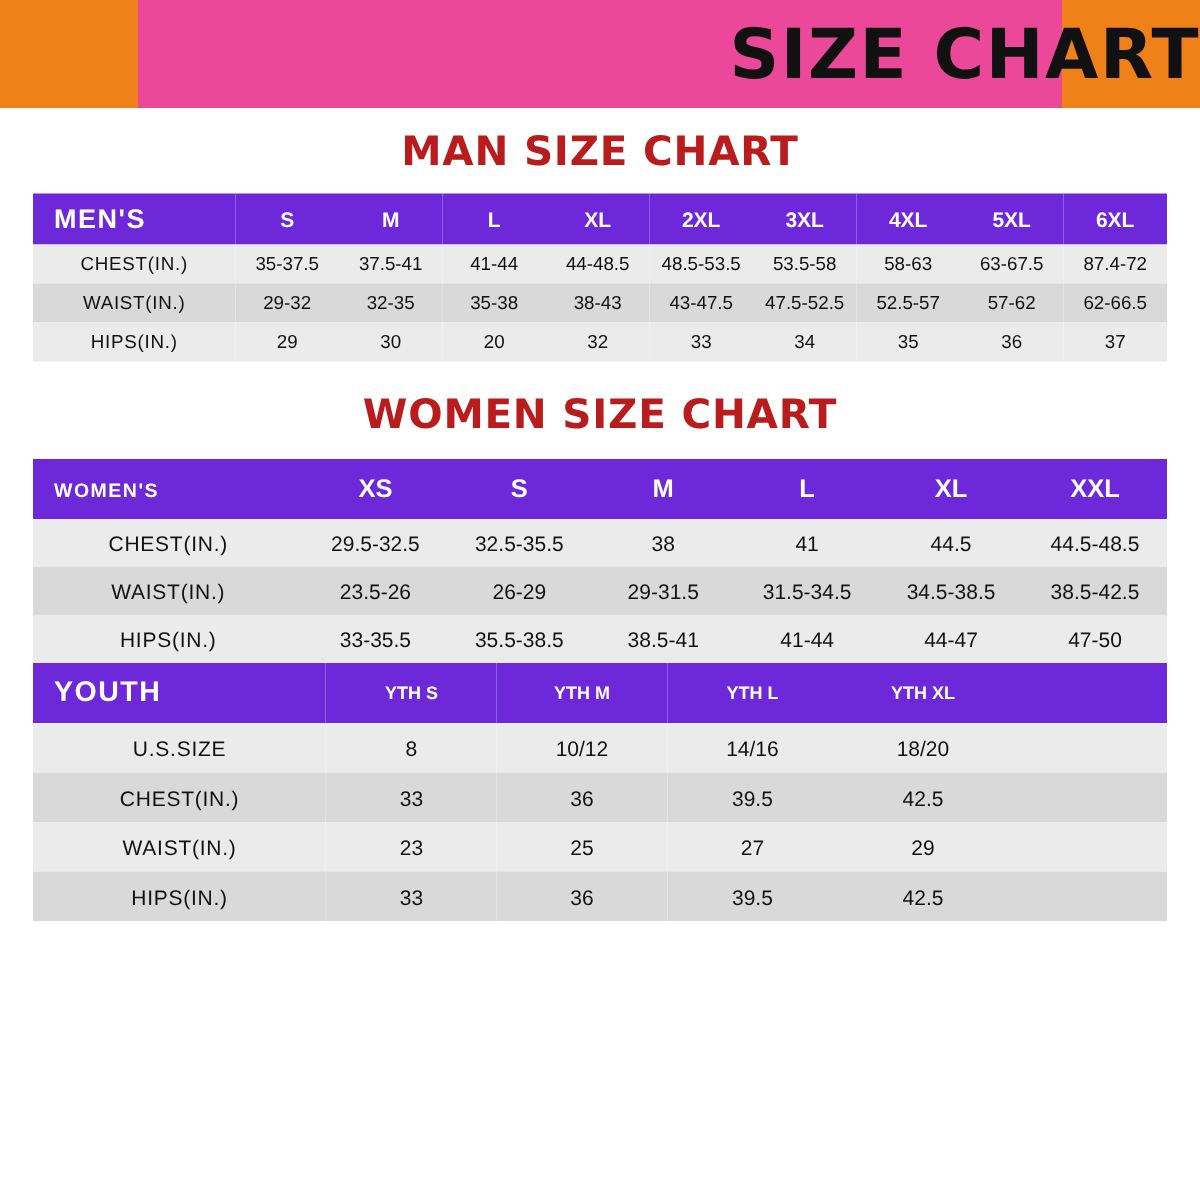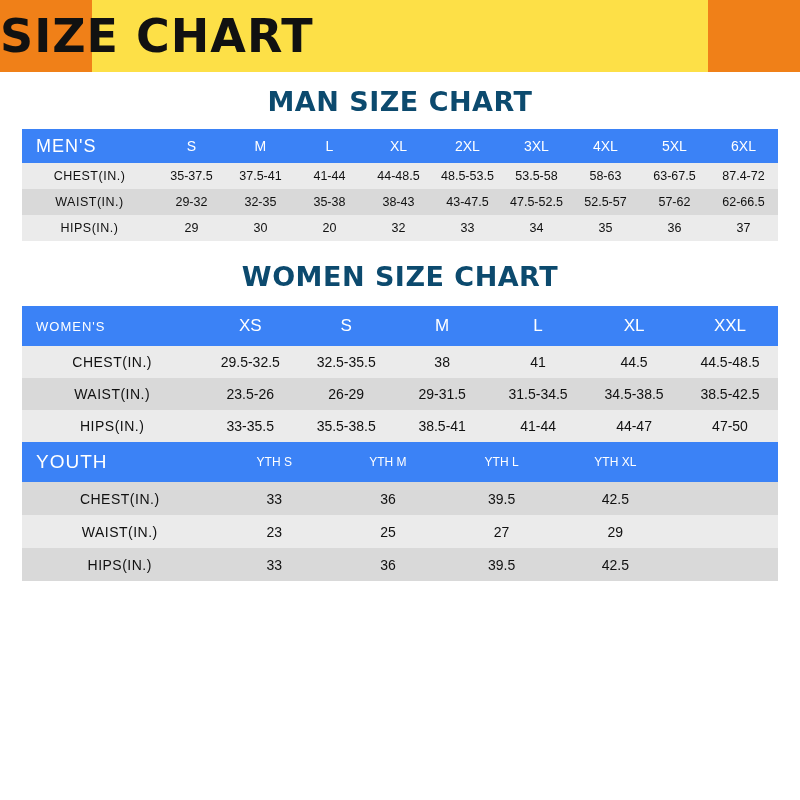--- a/index.html
+++ b/index.html
@@ -19,24 +19,24 @@
     height: 800px;
     background: #ffffff;
     box-sizing: border-box;
     display: flex;
     flex-direction: column;
   }
   
   .banner {
     position: relative;
     height: 72px;
-    background: #fde047;
+    background: #ec4899;
     display: flex;
     align-items: center;
-    justify-content: flex-start;
+    justify-content: flex-end;
     flex: 0 0 auto;
   }
   .banner-left, .banner-right {
     position: absolute;
     top: 0;
     height: 72px;
     width: 92px;
     background: #f08018;
   }
   .banner-left { left: 0; }
@@ -54,42 +54,42 @@
   
   .content {
     padding: 0 22px;
     flex: 1 1 auto;
   }
   .section-title {
     text-align: center;
     font-family: "DejaVu Sans", sans-serif;
     font-weight: bold;
     font-size: 27px;
-    color: #0c4a6e;
+    color: #b91c1c;
     letter-spacing: 0.5px;
   }
   .s-title-man { margin: 14px 0 12px; }
   .s-title-women { margin: 20px 0 14px; }
   .s-title-youth { margin: 22px 0 14px; }
 
   table.chart {
     width: 100%;
     border-collapse: collapse;
     table-layout: fixed;
   }
   table.chart th, table.chart td {
     text-align: center;
     font-family: "Liberation Sans", sans-serif;
     color: #111111;
     padding: 0;
   }
   table.chart thead th {
-    background: #3b82f6;
+    background: #6d28d9;
     color: #ffffff;
-    font-weight: normal;
+    font-weight: bold;
   }
   table.chart thead th.rowlabel {
     text-align: left;
     padding-left: 14px;
     letter-spacing: 1px;
   }
   table.chart tbody td.rowlabel {
     font-weight: normal;
     letter-spacing: 0.5px;
   }
@@ -245,20 +245,28 @@
         <tr>
           <th class="rowlabel" style="width:24%">YOUTH</th>
           <th>YTH S</th>
           <th>YTH M</th>
           <th>YTH L</th>
           <th>YTH XL</th>
           <th style="width:14%"></th>
         </tr>
       </thead>
       <tbody>
+        <tr class="band-light">
+          <td class="rowlabel">U.S.SIZE</td>
+          <td>8</td>
+          <td>10/12</td>
+          <td>14/16</td>
+          <td>18/20</td>
+          <td></td>
+        </tr>
         <tr class="band-dark">
           <td class="rowlabel">CHEST(IN.)</td>
           <td>33</td>
           <td>36</td>
           <td>39.5</td>
           <td>42.5</td>
           <td></td>
         </tr>
         <tr class="band-light">
           <td class="rowlabel">WAIST(IN.)</td>

